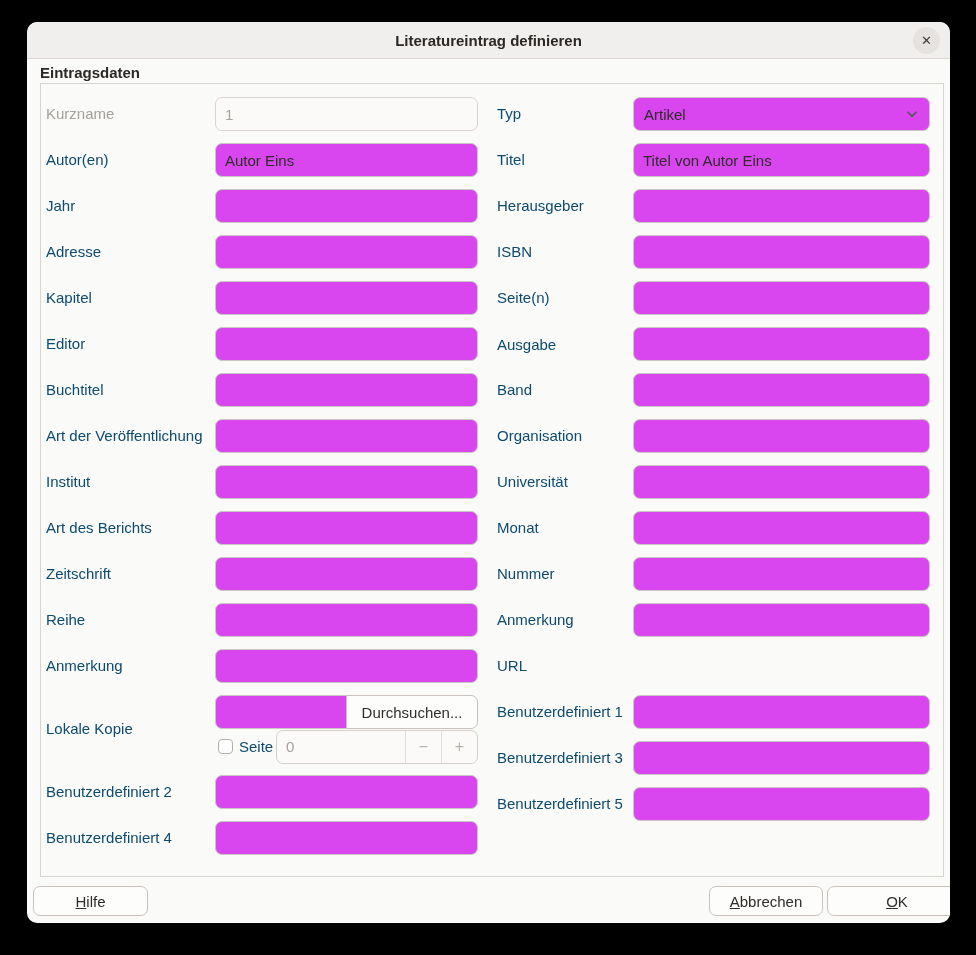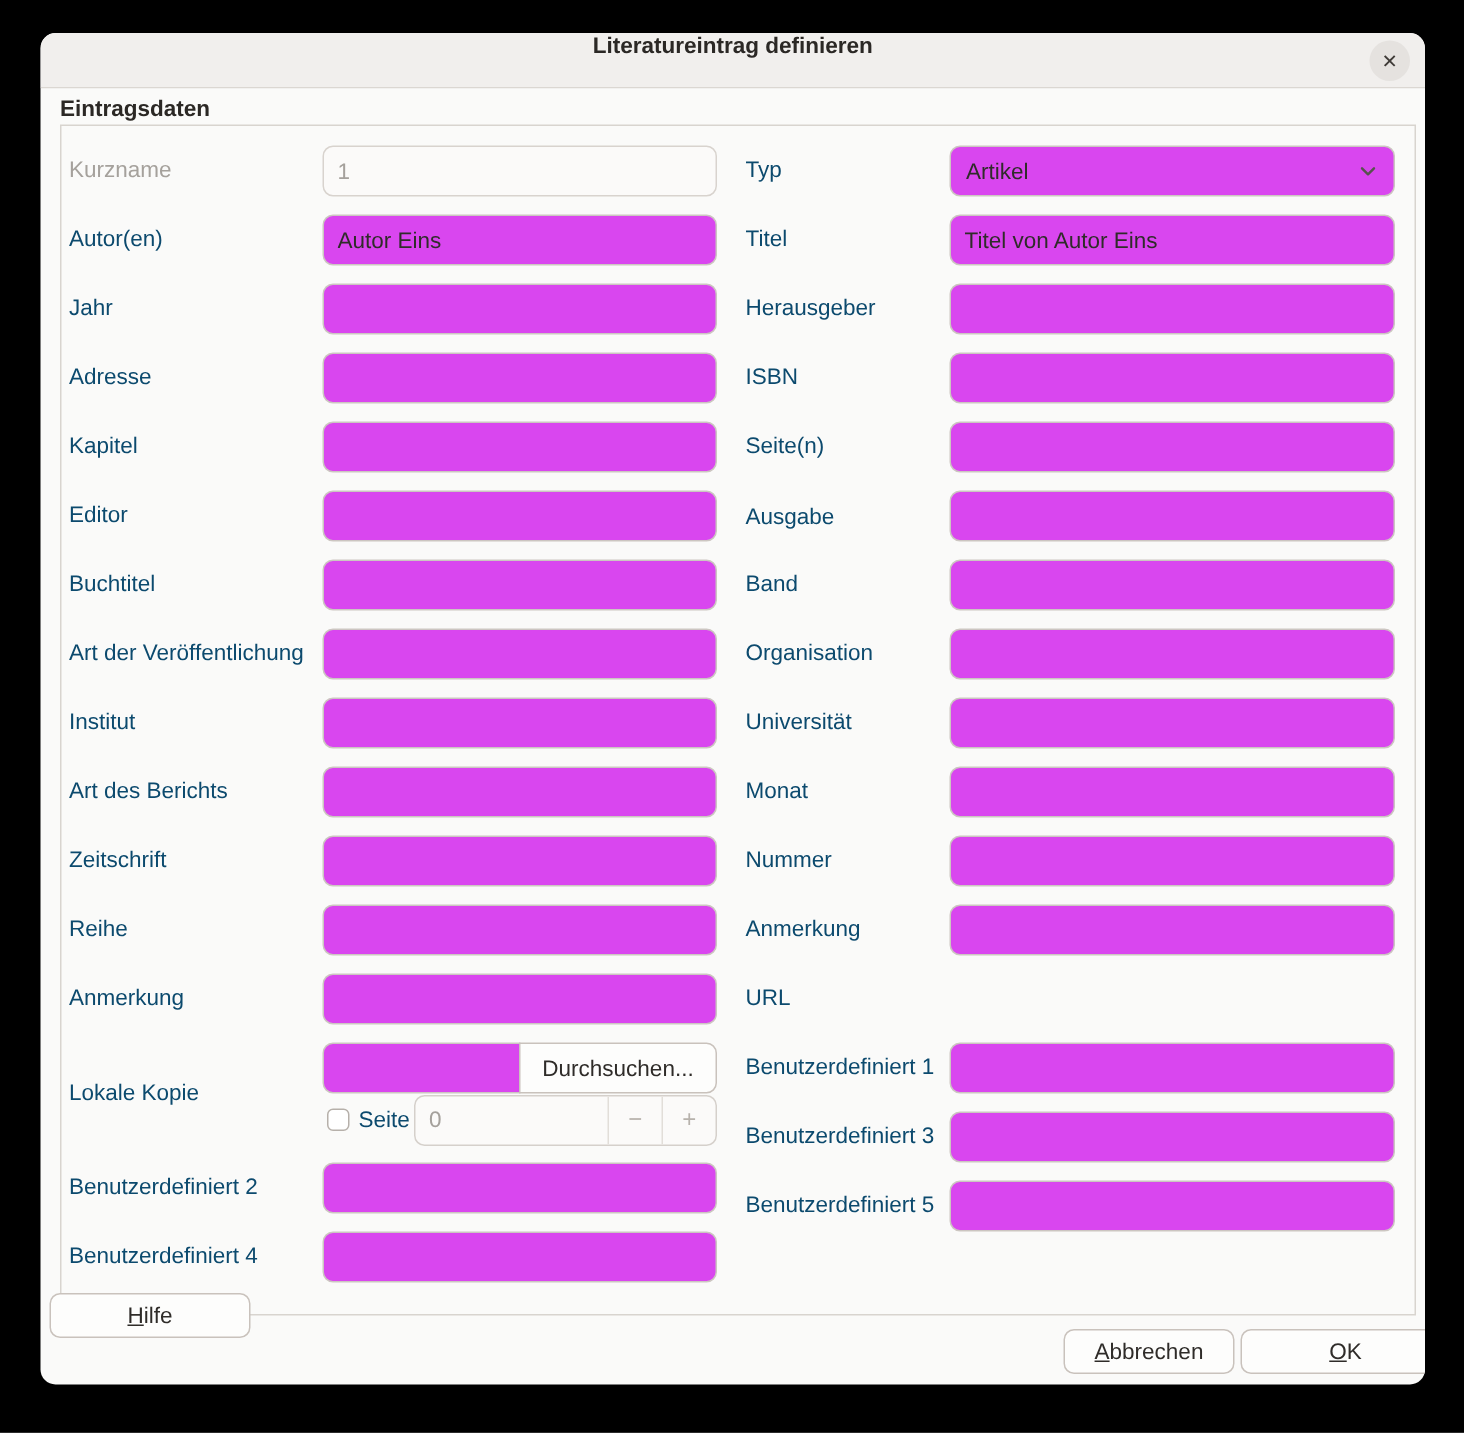--- a/index.html
+++ b/index.html
@@ -3,21 +3,21 @@
 <meta charset="utf-8">
 <style>
   html,body{margin:0;padding:0;background:#000;}
   .canvas{position:relative;width:976px;height:955px;background:#000;overflow:hidden;
           font-family:"Liberation Sans",sans-serif;}
   .window{position:absolute;left:27px;top:22px;width:923px;height:901px;
           background:#fafaf9;border-radius:10px;box-shadow:0 10px 34px rgba(0,0,0,.6);
           overflow:hidden;font-size:15px;color:#35312d;}
   .titlebar{position:absolute;left:0;top:0;width:100%;height:37px;box-sizing:border-box;
             background:#f1efed;border-bottom:1px solid #dbd7d2;border-radius:10px 10px 0 0;
-            display:flex;justify-content:center;}
+            display:flex;align-items:center;justify-content:center;}
   .title{font-weight:700;color:#2b2825;}
   .close-btn{position:absolute;right:10px;top:5px;width:27px;height:27px;border-radius:50%;
              background:#e5e2df;display:flex;align-items:center;justify-content:center;
              color:#3f3b37;font-size:13px;cursor:default;}
   .section-label{position:absolute;left:13px;top:42px;font-weight:700;color:#2b2825;white-space:nowrap;}
   .frame{position:absolute;left:13px;top:61px;width:904px;height:794px;box-sizing:border-box;
          border:1px solid #d8d4cf;}
   .lbl{position:absolute;height:34px;line-height:34px;white-space:nowrap;color:#0c4a6e;}
   .ll{left:19px;}
   .rl{left:470px;}
@@ -153,21 +153,21 @@
     <div class="lbl rl" style="top:719px">Benutzerdefiniert 3</div>
     <input class="field rf" style="top: 719px;" value="">
     <div class="lbl rl" style="top:765px">Benutzerdefiniert 5</div>
     <input class="field rf" style="top: 765px;" value="">
 
     <div class="lbl ll" style="top:753px">Benutzerdefiniert 2</div>
     <input class="field lf" style="top: 753px;" value="">
     <div class="lbl ll" style="top:799px">Benutzerdefiniert 4</div>
     <input class="field lf" style="top: 799px;" value="">
 
-    <button class="btn accel" style="left:6px;top:840px;width:134px">
+    <button class="btn accel" style="left:6px;top:864px;width:115px">
       <span class="btn-label">Hilfe</span>
     </button>
     <button class="btn accel" style="left:682px;top:864px;width:114px">
       <span class="btn-label">Abbrechen</span>
     </button>
     <button class="btn accel" style="left:800px;top:864px;width:140px">
       <span class="btn-label">OK</span>
     </button>
 
   </div>

